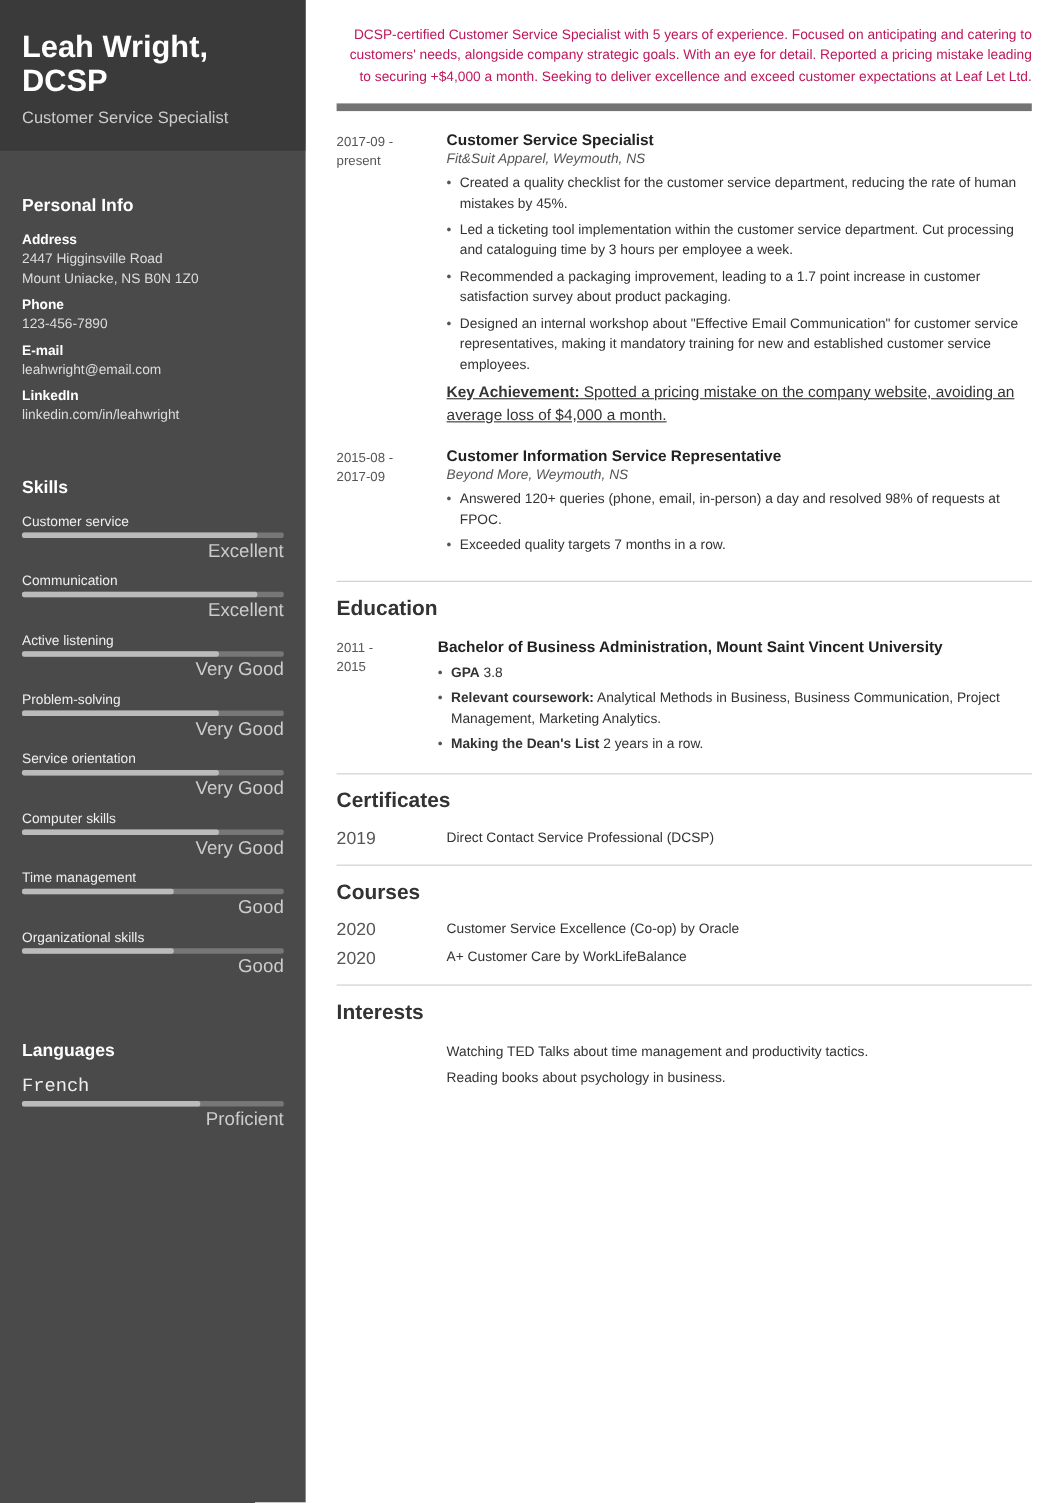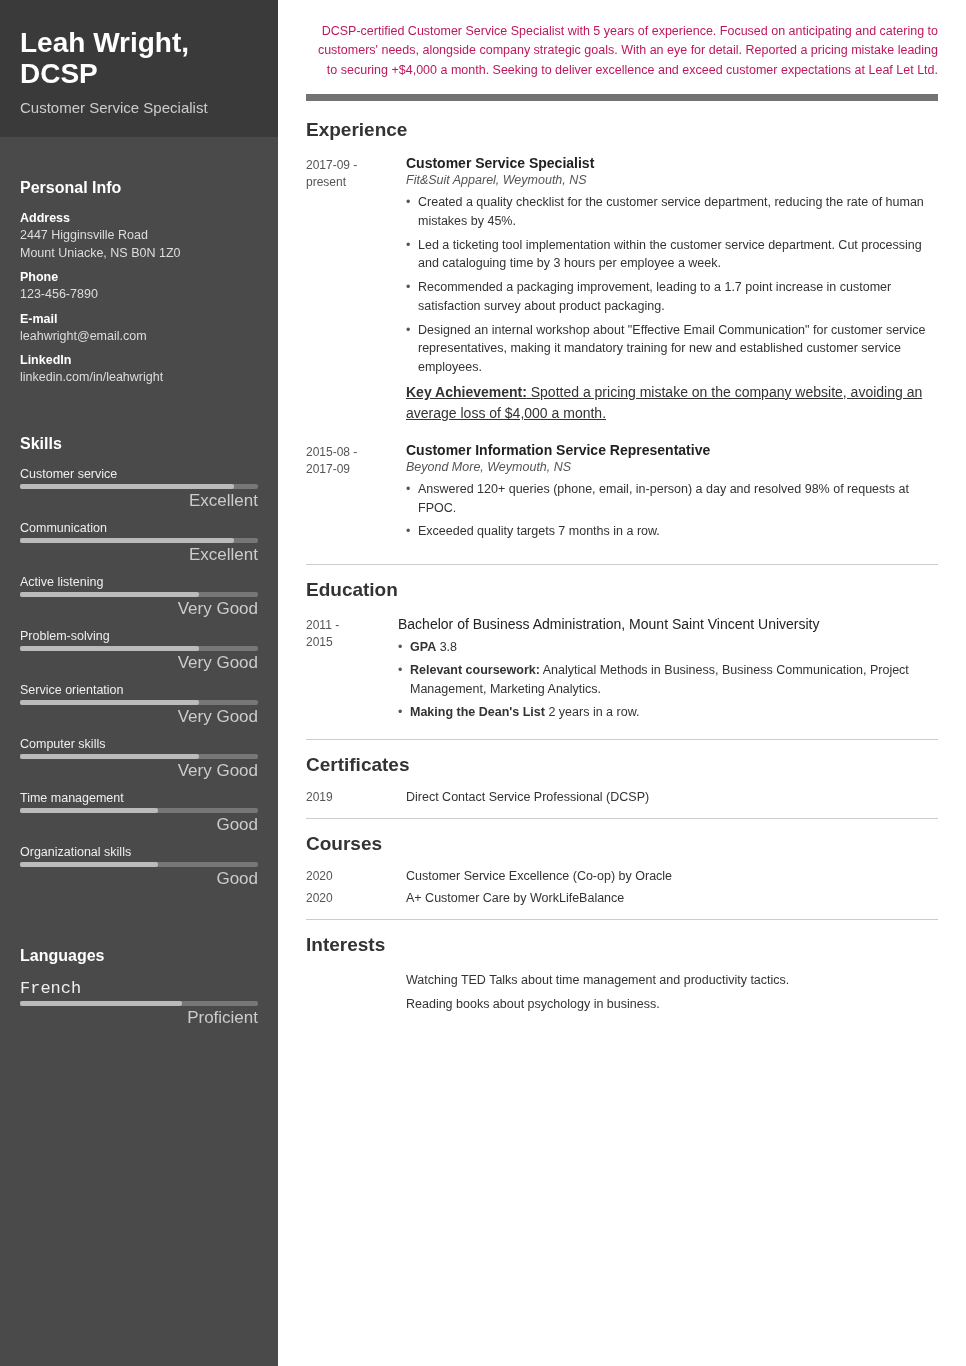--- a/index.html
+++ b/index.html
@@ -211,21 +211,21 @@
       gap: 10px;
       margin-bottom: 14px;
     }
 
     .edu-content {
       flex: 1;
     }
 
     .edu-title {
       font-size: 14px;
-      font-weight: 400;
+      font-weight: 700;
       color: #222;
       margin-bottom: 5px;
       line-height: 1.3;
     }
 
     .edu-bullets {
       list-style: none;
       padding: 0;
     }
 
@@ -246,21 +246,21 @@
     }
 
     .cert-entry, .course-entry {
       display: flex;
       gap: 18px;
       margin-bottom: 8px;
     }
 
     .cert-date, .course-date {
       min-width: 82px;
-      font-size: 12px;
+      font-size: 16px;
       color: #555;
     }
 
     .cert-text, .course-text {
       font-size: 12.5px;
       color: #333;
       flex: 1;
     }
 
     .interest-item {
@@ -368,21 +368,20 @@
     </div>
     <div class="skill-rating">Proficient</div>
   </div>
       </div>
   </div>
 </div>
 
 <div class="main">
   <p class="summary-text">DCSP-certified Customer Service Specialist with 5 years of experience. Focused on anticipating and catering to customers' needs, alongside company strategic goals. With an eye for detail. Reported a pricing mistake leading to securing +$4,000 a month. Seeking to deliver excellence and exceed customer expectations at Leaf Let Ltd.</p>
 
-  <div class="section-title">Experience</div>
   <div id="experience-container">
       <div class="experience-entry">
     <div class="exp-date">2017-09 -<br>present</div>
     <div class="exp-content">
       <div class="exp-title">Customer Service Specialist</div>
       <div class="exp-company">Fit&amp;Suit Apparel, Weymouth, NS</div>
       <ul class="exp-bullets">
             <li>Created a quality checklist for the customer service department, reducing the rate of human mistakes by 45%.</li>
             <li>Led a ticketing tool implementation within the customer service department. Cut processing and cataloguing time by 3 hours per employee a week.</li>
             <li>Recommended a packaging improvement, leading to a 1.7 point increase in customer satisfaction survey about product packaging.</li>

